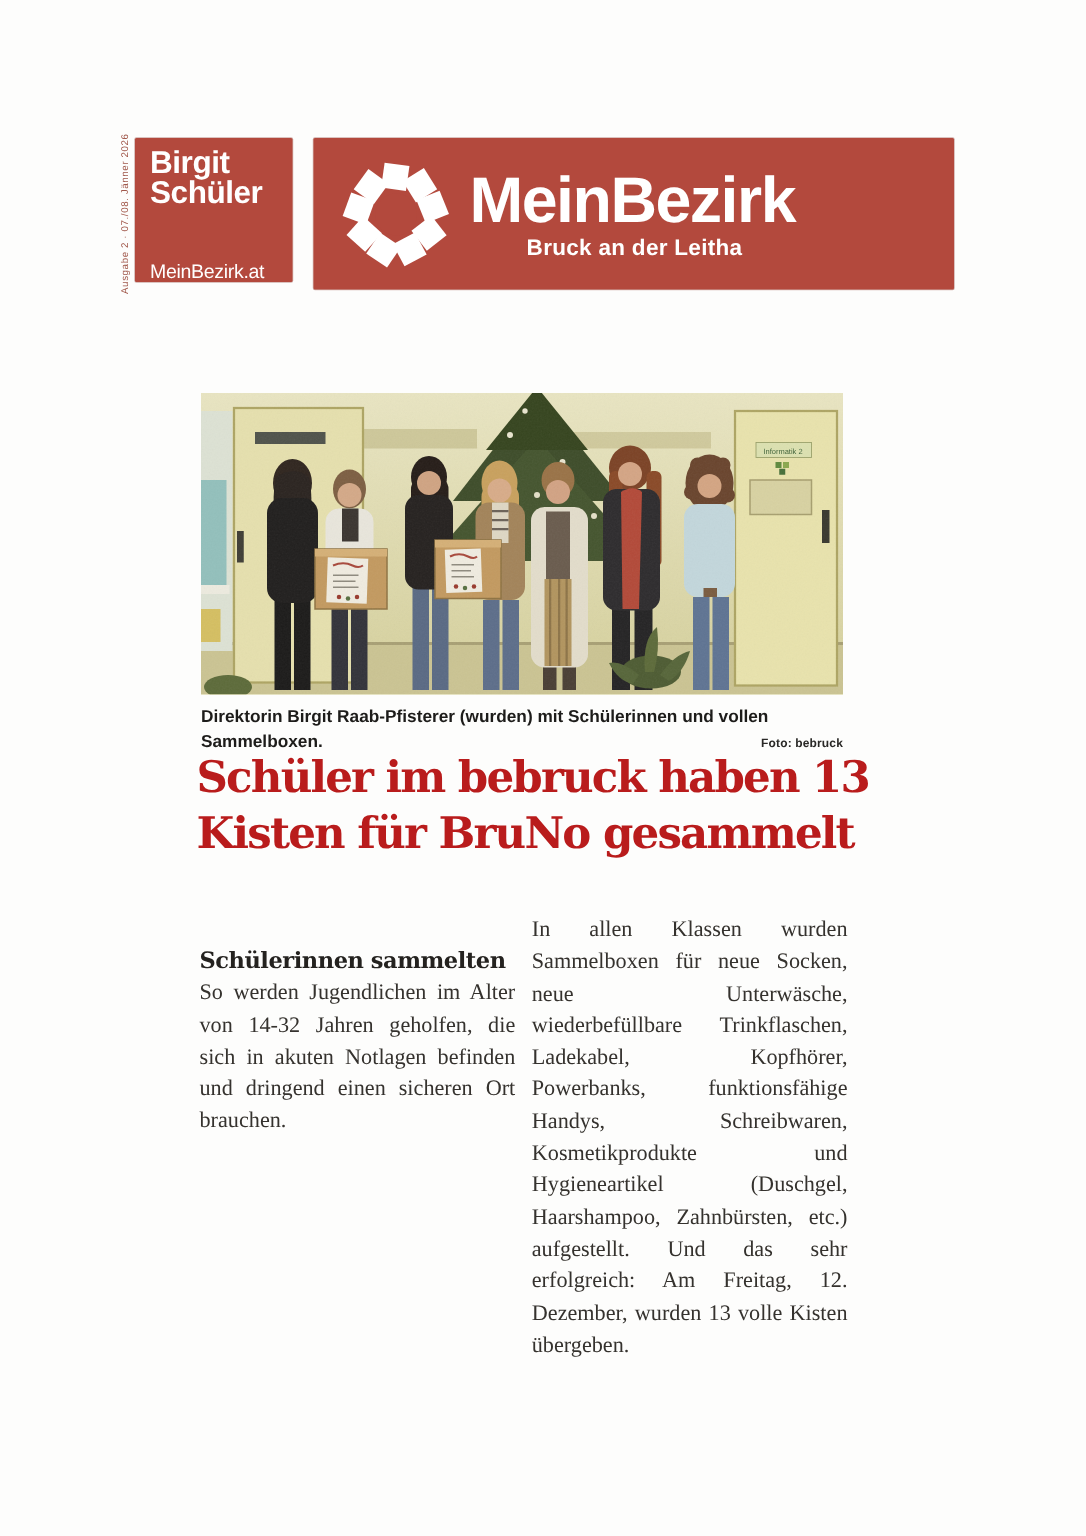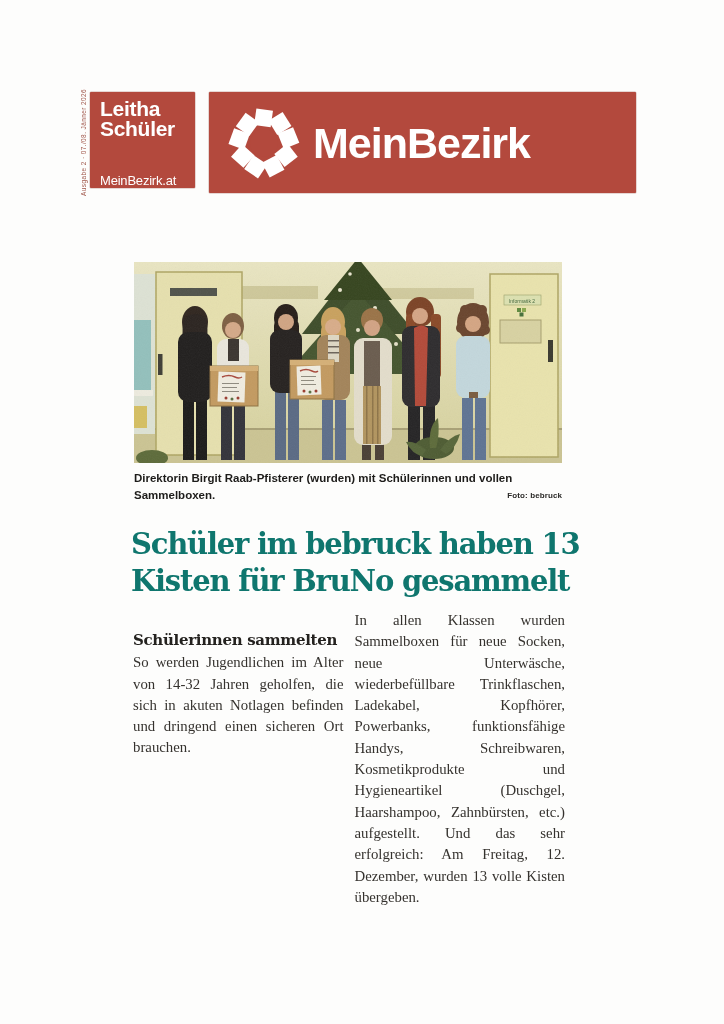--- a/index.html
+++ b/index.html
@@ -50,24 +50,24 @@
     position:absolute;left:134px;top:470px;width:428px;
     font-weight:bold;font-size:11.5px;line-height:16.5px;color:#1d1c1a;
   }
   .caption p{margin:0;width:412px;}
   .credit{
     position:absolute;right:0;top:18px;
     font-weight:bold;font-size:8px;color:#2a2927;letter-spacing:.1px;text-align:center;
   }
   
   .headline{
-    position:absolute;left:131px;top:526px;width:474px;
+    position:absolute;left:131px;top:500px;width:474px;
     font-family:"DejaVu Serif","Liberation Serif",serif;
     font-weight:bold;font-size:29px;line-height:37px;
-    letter-spacing:-1.2px;color:#0f766e;margin:0;
+    letter-spacing:-1.2px;color:#b91c1c;margin:0;
   }
   
   .columns{
     position:absolute;left:133px;top:610px;width:432px;
     display:flex;gap:11px;
     font-family:"Liberation Serif",serif;
     font-size:14.8px;line-height:21.3px;color:#35322e;
   }
   .col{flex:1;min-width:0;}
   .col p{margin:0;text-align:justify;}
@@ -80,21 +80,21 @@
 </style>
 </head>
 <body>
 
 <div class="page">
 
   <div class="edition">Ausgabe 2 · 07./08. Jänner 2026</div>
 
   <div class="mast-left">
     <div class="l1">
-      <div>Leitha</div>
+      <div>Birgit</div>
       <div>Schüler</div>
     </div>
     <div class="site">MeinBezirk.at</div>
   </div>
 
   <div class="mast-right">
     <svg class="mast-logo" viewBox="0 0 70 70" aria-hidden="true">
       <g fill="#ffffff" transform="translate(35,35)">
         <g transform="rotate(0)">
             <rect x="-8" y="-30" width="15" height="15" transform="rotate(8 0 -22)"></rect>
@@ -121,20 +121,21 @@
             <rect x="-8" y="-30" width="15" height="15" transform="rotate(10 0 -22)"></rect>
           </g>
         <g transform="rotate(320)">
             <rect x="-8" y="-30" width="15" height="15" transform="rotate(-14 0 -22)"></rect>
           </g>
         <circle cx="0" cy="0" r="12.5" fill="#b3493d"></circle>
       </g>
     </svg>
     <div class="mast-text">
       <div class="mast-brand">MeinBezirk</div>
+      <div class="mast-region">Bruck an der Leitha</div>
     </div>
   </div>
 
   <div class="photo">
     <svg width="428" height="201" viewBox="0 0 428 201" aria-hidden="true">
       <defs>
         <linearGradient id="wall" x1="0" y1="0" x2="0" y2="1">
           <stop offset="0" stop-color="#e9e5c2"></stop>
             <stop offset="1" stop-color="#d5d09c"></stop>
         </linearGradient>

